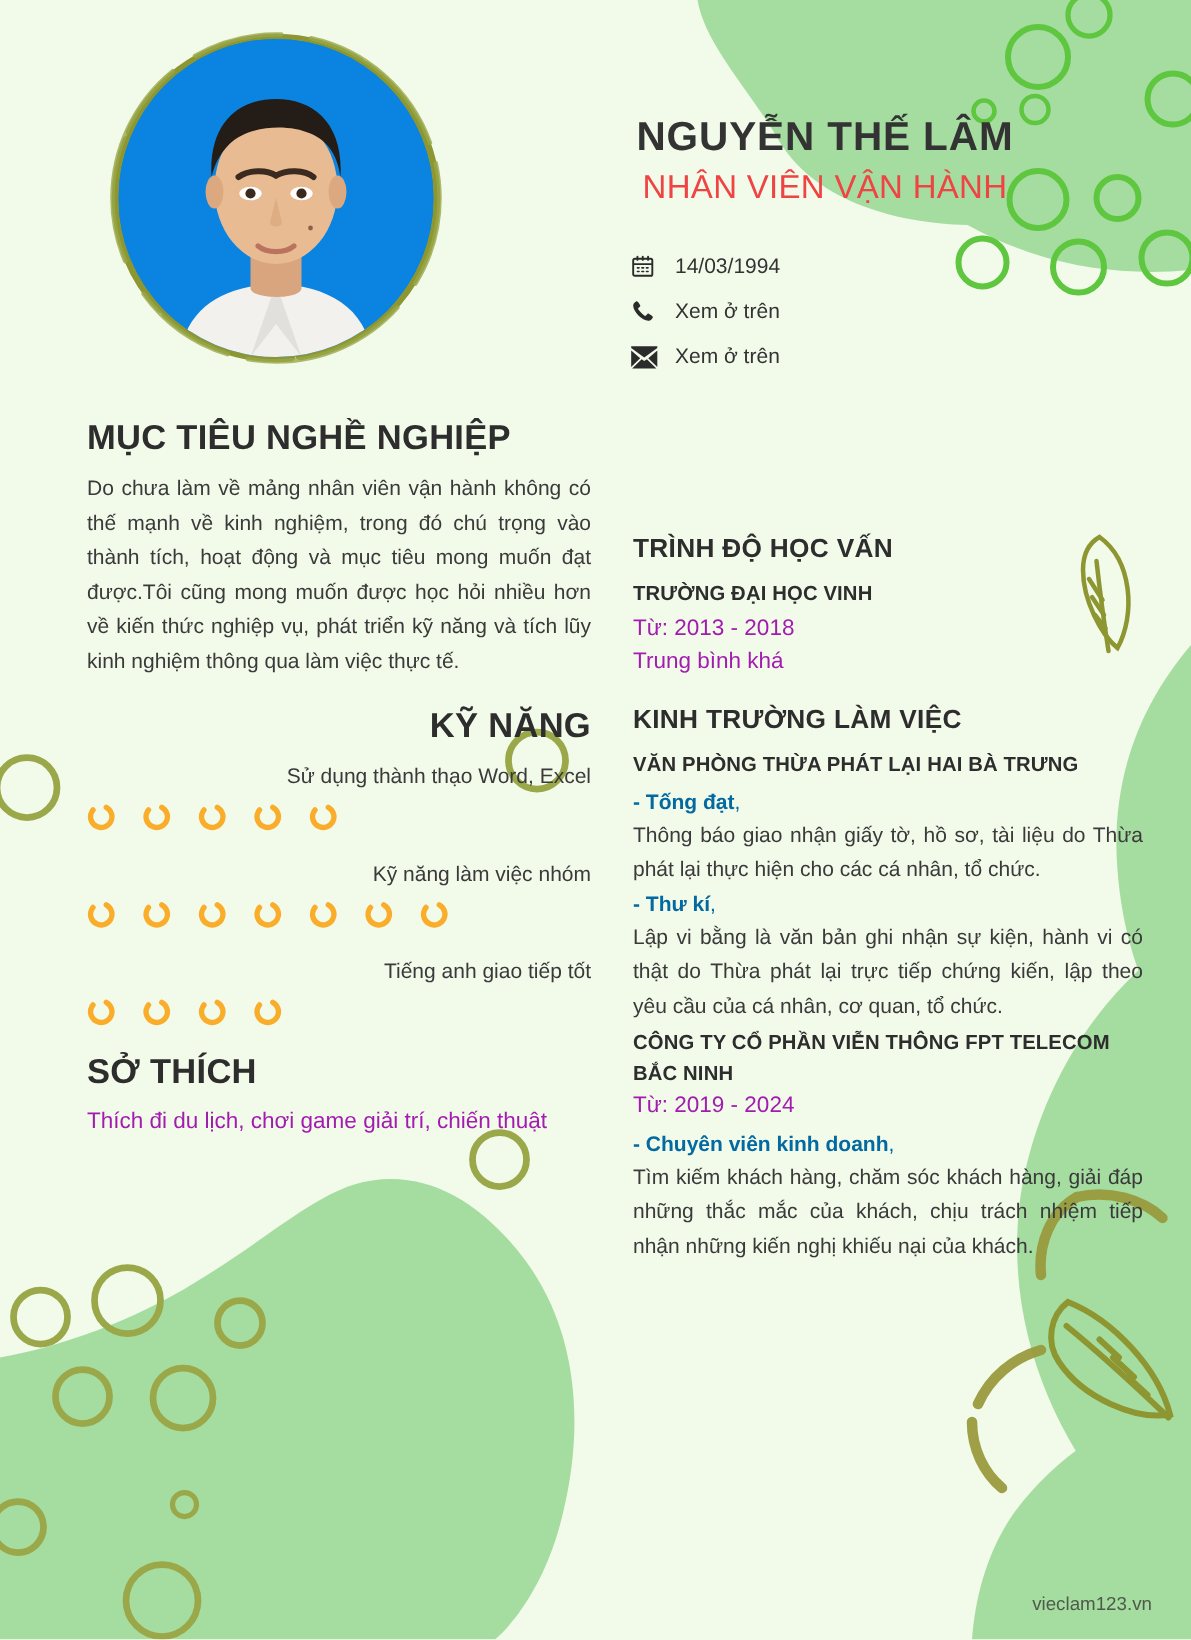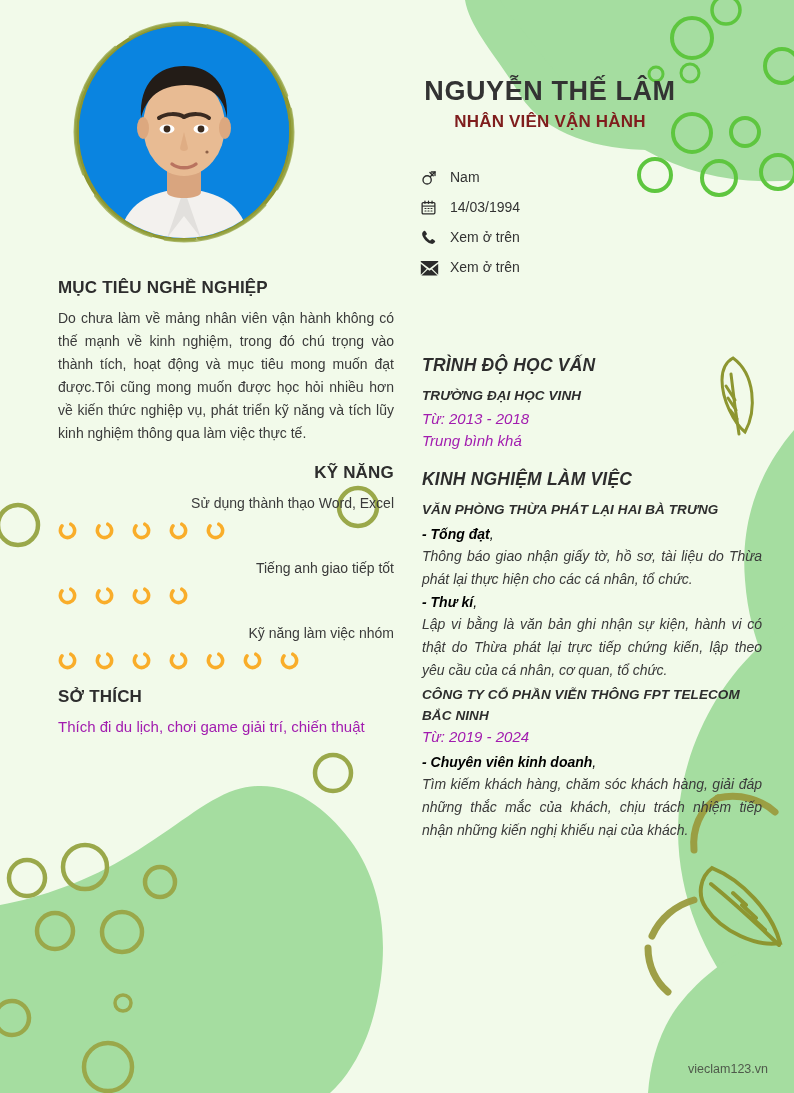--- a/index.html
+++ b/index.html
@@ -38,58 +38,58 @@
   
   .header-block {
     position: absolute; left: 340px; top: 76px; width: 420px;
     text-align: center;
   }
   .name {
     font-size: 27px; font-weight: bold; color: #333333;
     letter-spacing: .6px; line-height: 1.15; white-space: nowrap;
   }
   .job-title {
-    font-size: 17px; font-weight: bold; color: #7f1d1d;
+    font-size: 22px; font-weight: normal; color: #ef4444;
     letter-spacing: .2px; margin-top: 5px; white-space: nowrap;
   }
 
   
   .contact-list { position: absolute; left: 420px; top: 168px; width: 340px; }
   .contact-row { display: flex; align-items: flex-start; margin-bottom: 11px; }
   .contact-row:last-child { margin-bottom: 0; }
   .contact-ico {
     width: 30px; min-width: 30px; height: 19px;
     display: flex; align-items: center; justify-content: flex-start;
     color: #2b2b2b;
   }
   .contact-ico svg { display: block; }
   .contact-txt {
     font-size: 14px; color: #333333; line-height: 19px;
     text-align: justify; text-align-last: left; flex: 1;
   }
 
   
   .left-col { position: absolute; left: 58px; top: 278px; width: 336px; }
-  .right-col { position: absolute; left: 422px; top: 355px; width: 340px; font-style: italic; }
+  .right-col { position: absolute; left: 422px; top: 355px; width: 340px; }
 
   .sec-title {
-    font-size: 17px; font-weight: bold; color: #2d2d2d;
+    font-size: 23px; font-weight: bold; color: #2d2d2d;
     letter-spacing: .2px; margin-bottom: 9px;
   }
   .sec-title.rt { font-size: 17.5px; }
   .body-justify {
     font-size: 14px; color: #3a3a3a; line-height: 23px;
     text-align: justify; text-align-last: left;
   }
   .plain { font-size: 15px; color: #a21caf; line-height: 22px; }
   .sub-head {
     font-size: 13.5px; font-weight: bold; color: #2d2d2d;
     line-height: 21px; letter-spacing: .1px;
   }
-  .sub-role { font-size: 14px; font-weight: bold; color: #000000; line-height: 22px; }
+  .sub-role { font-size: 14px; font-weight: bold; color: #0369a1; line-height: 22px; }
   .sub-role span.reg { font-weight: normal; }
 
   
   .skill-block { margin-top: 0; }
   .skill-label { font-size: 14px; color: #3a3a3a; line-height: 22px; margin-bottom: 7px; }
   .dots { display: flex; gap: 18px; margin-bottom: 17px; }
   .dot { width: 19px; height: 19px; }
 
   .sec-gap-kn { margin-top: 18px; text-align: right; }
   .sec-gap-st { margin-top: 10px; }
@@ -217,31 +217,20 @@
       </div>
     </div>
 
     <div class="header-block">
       <div class="name">NGUYỄN THẾ LÂM</div>
       <div class="job-title">NHÂN VIÊN VẬN HÀNH</div>
     </div>
 
     <div class="contact-list">
 
-      <div class="contact-row">
-        <span class="contact-ico">
-          <svg width="18" height="18" viewBox="0 0 24 24" fill="none" stroke="#2b2b2b" stroke-width="1.8" stroke-linecap="round">
-            <circle cx="9.5" cy="14.5" r="5.5"></circle>
-            <path d="M13.6,10.4 L20,4"></path>
-              <path d="M15.2,4 L20,4 L20,8.8"></path>
-            <path d="M13.2,4.6 L17.6,9"></path>
-          </svg>
-        </span>
-        <span class="contact-txt">Nam</span>
-      </div>
 
       <div class="contact-row">
         <span class="contact-ico">
           <svg width="17" height="17" viewBox="0 0 24 24" fill="none" stroke="#2b2b2b" stroke-width="1.8">
             <rect x="3" y="5" width="18" height="16" rx="1.5"></rect>
             <path d="M3,10 H21" stroke-width="1.6"></path>
             <path d="M7,3 V6 M12,3 V6 M17,3 V6" stroke-linecap="round"></path>
             <path d="M7,13.5 H8.5 M11.2,13.5 H12.8 M15.5,13.5 H17 M7,17 H8.5 M11.2,17 H12.8 M15.5,17 H17" stroke-width="1.5" stroke-linecap="round"></path>
           </svg>
         </span>
@@ -296,49 +285,49 @@
               <svg class="dot" viewBox="0 0 24 24">
                 <circle cx="12" cy="12" r="9" fill="none" stroke="#f9ad2a" stroke-width="4.5" stroke-linecap="round" stroke-dasharray="44 13" transform="rotate(-62 12 12)"></circle>
               </svg>
               <svg class="dot" viewBox="0 0 24 24">
                 <circle cx="12" cy="12" r="9" fill="none" stroke="#f9ad2a" stroke-width="4.5" stroke-linecap="round" stroke-dasharray="44 13" transform="rotate(-62 12 12)"></circle>
               </svg>
             </div>
         </div>
 
         <div class="skill-block">
+          <div class="skill-label">Kỹ năng làm việc nhóm</div>
+          <div class="dots">
+              <svg class="dot" viewBox="0 0 24 24">
+                <circle cx="12" cy="12" r="9" fill="none" stroke="#f9ad2a" stroke-width="4.5" stroke-linecap="round" stroke-dasharray="44 13" transform="rotate(-62 12 12)"></circle>
+              </svg>
+              <svg class="dot" viewBox="0 0 24 24">
+                <circle cx="12" cy="12" r="9" fill="none" stroke="#f9ad2a" stroke-width="4.5" stroke-linecap="round" stroke-dasharray="44 13" transform="rotate(-62 12 12)"></circle>
+              </svg>
+              <svg class="dot" viewBox="0 0 24 24">
+                <circle cx="12" cy="12" r="9" fill="none" stroke="#f9ad2a" stroke-width="4.5" stroke-linecap="round" stroke-dasharray="44 13" transform="rotate(-62 12 12)"></circle>
+              </svg>
+              <svg class="dot" viewBox="0 0 24 24">
+                <circle cx="12" cy="12" r="9" fill="none" stroke="#f9ad2a" stroke-width="4.5" stroke-linecap="round" stroke-dasharray="44 13" transform="rotate(-62 12 12)"></circle>
+              </svg>
+              <svg class="dot" viewBox="0 0 24 24">
+                <circle cx="12" cy="12" r="9" fill="none" stroke="#f9ad2a" stroke-width="4.5" stroke-linecap="round" stroke-dasharray="44 13" transform="rotate(-62 12 12)"></circle>
+              </svg>
+              <svg class="dot" viewBox="0 0 24 24">
+                <circle cx="12" cy="12" r="9" fill="none" stroke="#f9ad2a" stroke-width="4.5" stroke-linecap="round" stroke-dasharray="44 13" transform="rotate(-62 12 12)"></circle>
+              </svg>
+              <svg class="dot" viewBox="0 0 24 24">
+                <circle cx="12" cy="12" r="9" fill="none" stroke="#f9ad2a" stroke-width="4.5" stroke-linecap="round" stroke-dasharray="44 13" transform="rotate(-62 12 12)"></circle>
+              </svg>
+            </div>
+        </div>
+
+        <div class="skill-block">
           <div class="skill-label">Tiếng anh giao tiếp tốt</div>
           <div class="dots">
-              <svg class="dot" viewBox="0 0 24 24">
-                <circle cx="12" cy="12" r="9" fill="none" stroke="#f9ad2a" stroke-width="4.5" stroke-linecap="round" stroke-dasharray="44 13" transform="rotate(-62 12 12)"></circle>
-              </svg>
-              <svg class="dot" viewBox="0 0 24 24">
-                <circle cx="12" cy="12" r="9" fill="none" stroke="#f9ad2a" stroke-width="4.5" stroke-linecap="round" stroke-dasharray="44 13" transform="rotate(-62 12 12)"></circle>
-              </svg>
-              <svg class="dot" viewBox="0 0 24 24">
-                <circle cx="12" cy="12" r="9" fill="none" stroke="#f9ad2a" stroke-width="4.5" stroke-linecap="round" stroke-dasharray="44 13" transform="rotate(-62 12 12)"></circle>
-              </svg>
-              <svg class="dot" viewBox="0 0 24 24">
-                <circle cx="12" cy="12" r="9" fill="none" stroke="#f9ad2a" stroke-width="4.5" stroke-linecap="round" stroke-dasharray="44 13" transform="rotate(-62 12 12)"></circle>
-              </svg>
-            </div>
-        </div>
-
-        <div class="skill-block">
-          <div class="skill-label">Kỹ năng làm việc nhóm</div>
-          <div class="dots">
-              <svg class="dot" viewBox="0 0 24 24">
-                <circle cx="12" cy="12" r="9" fill="none" stroke="#f9ad2a" stroke-width="4.5" stroke-linecap="round" stroke-dasharray="44 13" transform="rotate(-62 12 12)"></circle>
-              </svg>
-              <svg class="dot" viewBox="0 0 24 24">
-                <circle cx="12" cy="12" r="9" fill="none" stroke="#f9ad2a" stroke-width="4.5" stroke-linecap="round" stroke-dasharray="44 13" transform="rotate(-62 12 12)"></circle>
-              </svg>
-              <svg class="dot" viewBox="0 0 24 24">
-                <circle cx="12" cy="12" r="9" fill="none" stroke="#f9ad2a" stroke-width="4.5" stroke-linecap="round" stroke-dasharray="44 13" transform="rotate(-62 12 12)"></circle>
-              </svg>
               <svg class="dot" viewBox="0 0 24 24">
                 <circle cx="12" cy="12" r="9" fill="none" stroke="#f9ad2a" stroke-width="4.5" stroke-linecap="round" stroke-dasharray="44 13" transform="rotate(-62 12 12)"></circle>
               </svg>
               <svg class="dot" viewBox="0 0 24 24">
                 <circle cx="12" cy="12" r="9" fill="none" stroke="#f9ad2a" stroke-width="4.5" stroke-linecap="round" stroke-dasharray="44 13" transform="rotate(-62 12 12)"></circle>
               </svg>
               <svg class="dot" viewBox="0 0 24 24">
                 <circle cx="12" cy="12" r="9" fill="none" stroke="#f9ad2a" stroke-width="4.5" stroke-linecap="round" stroke-dasharray="44 13" transform="rotate(-62 12 12)"></circle>
               </svg>
               <svg class="dot" viewBox="0 0 24 24">
@@ -357,21 +346,21 @@
     <div class="right-col">
 
       <div>
         <div class="sec-title rt">TRÌNH ĐỘ HỌC VẤN</div>
         <div class="sub-head">TRƯỜNG ĐẠI HỌC VINH</div>
         <div class="plain edu-line">Từ: 2013 - 2018</div>
         <div class="plain">Trung bình khá</div>
       </div>
 
       <div style="margin-top:17px">
-        <div class="sec-title rt">KINH NGHIỆM LÀM VIỆC</div>
+        <div class="sec-title rt">KINH TRƯỜNG LÀM VIỆC</div>
 
         <div class="exp-entry">
           <div class="sub-head">VĂN PHÒNG THỪA PHÁT LẠI HAI BÀ TRƯNG</div>
           <div class="spacer-3"></div>
           <div class="sub-role"><span>- Tống đạt</span><span class="reg">,</span></div>
           <div class="body-justify">Thông báo giao nhận giấy tờ, hồ sơ, tài liệu do Thừa phát lại thực hiện cho các cá nhân, tổ chức.</div>
           <div class="sub-role"><span>- Thư kí</span><span class="reg">,</span></div>
           <div class="body-justify">Lập vi bằng là văn bản ghi nhận sự kiện, hành vi có thật do Thừa phát lại trực tiếp chứng kiến, lập theo yêu cầu của cá nhân, cơ quan, tổ chức.</div>
         </div>
 

